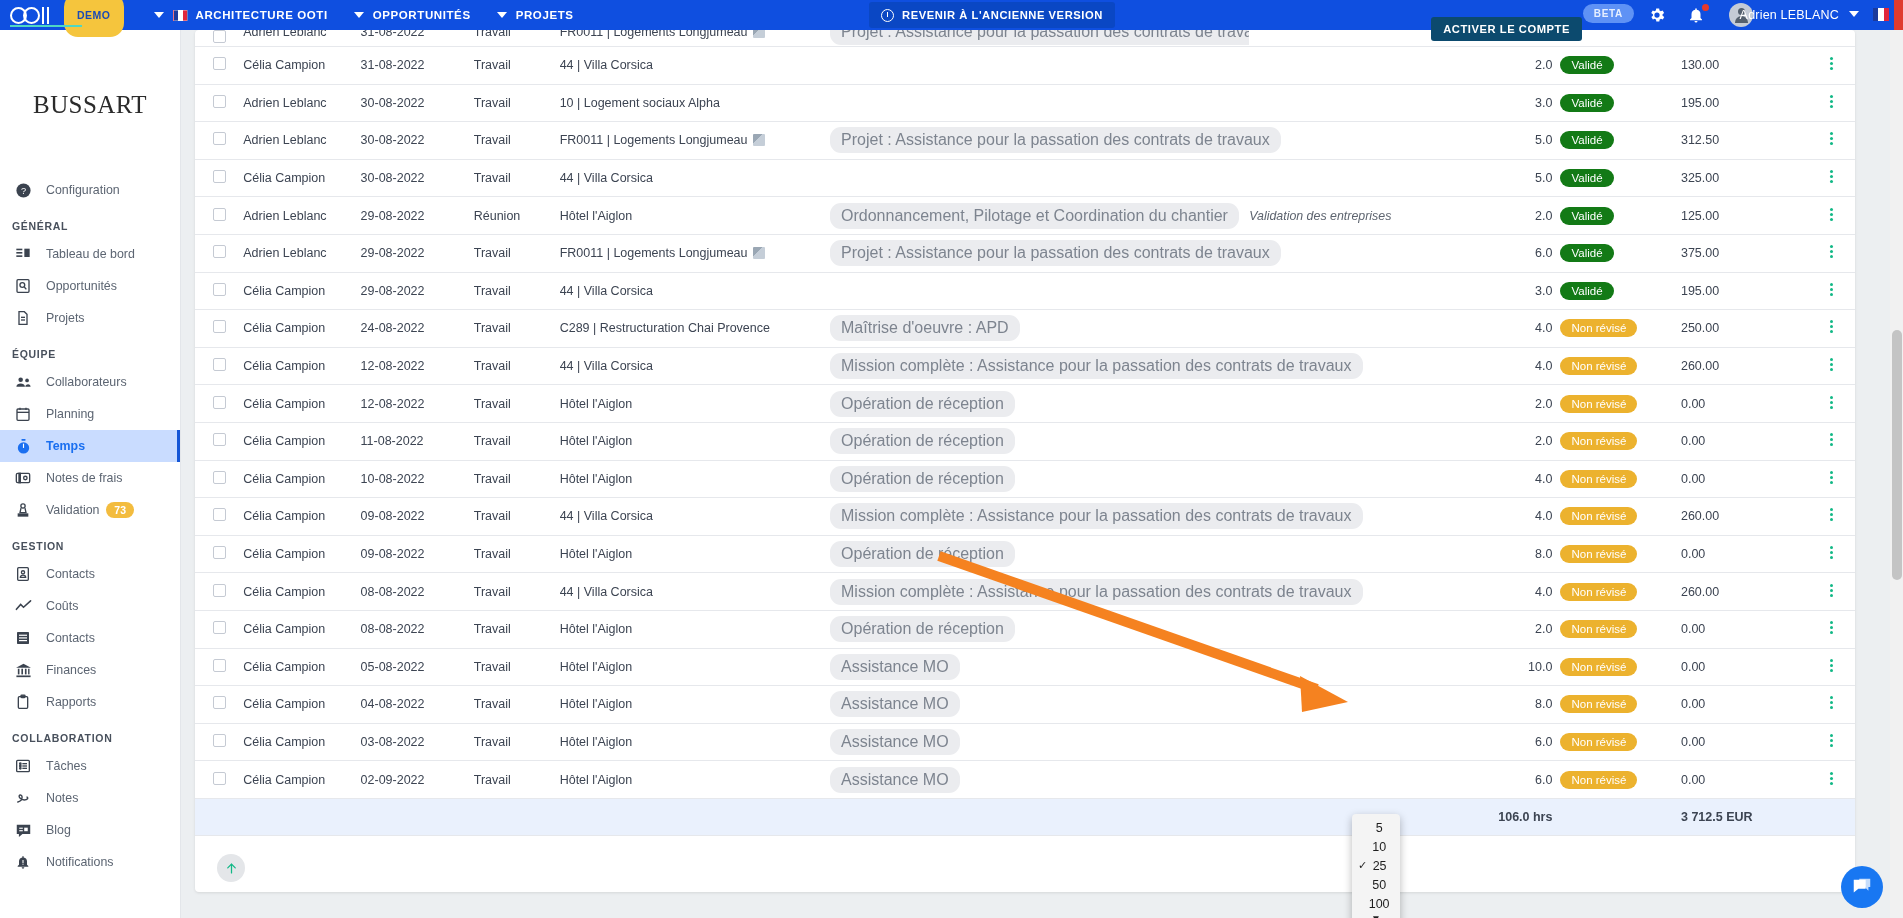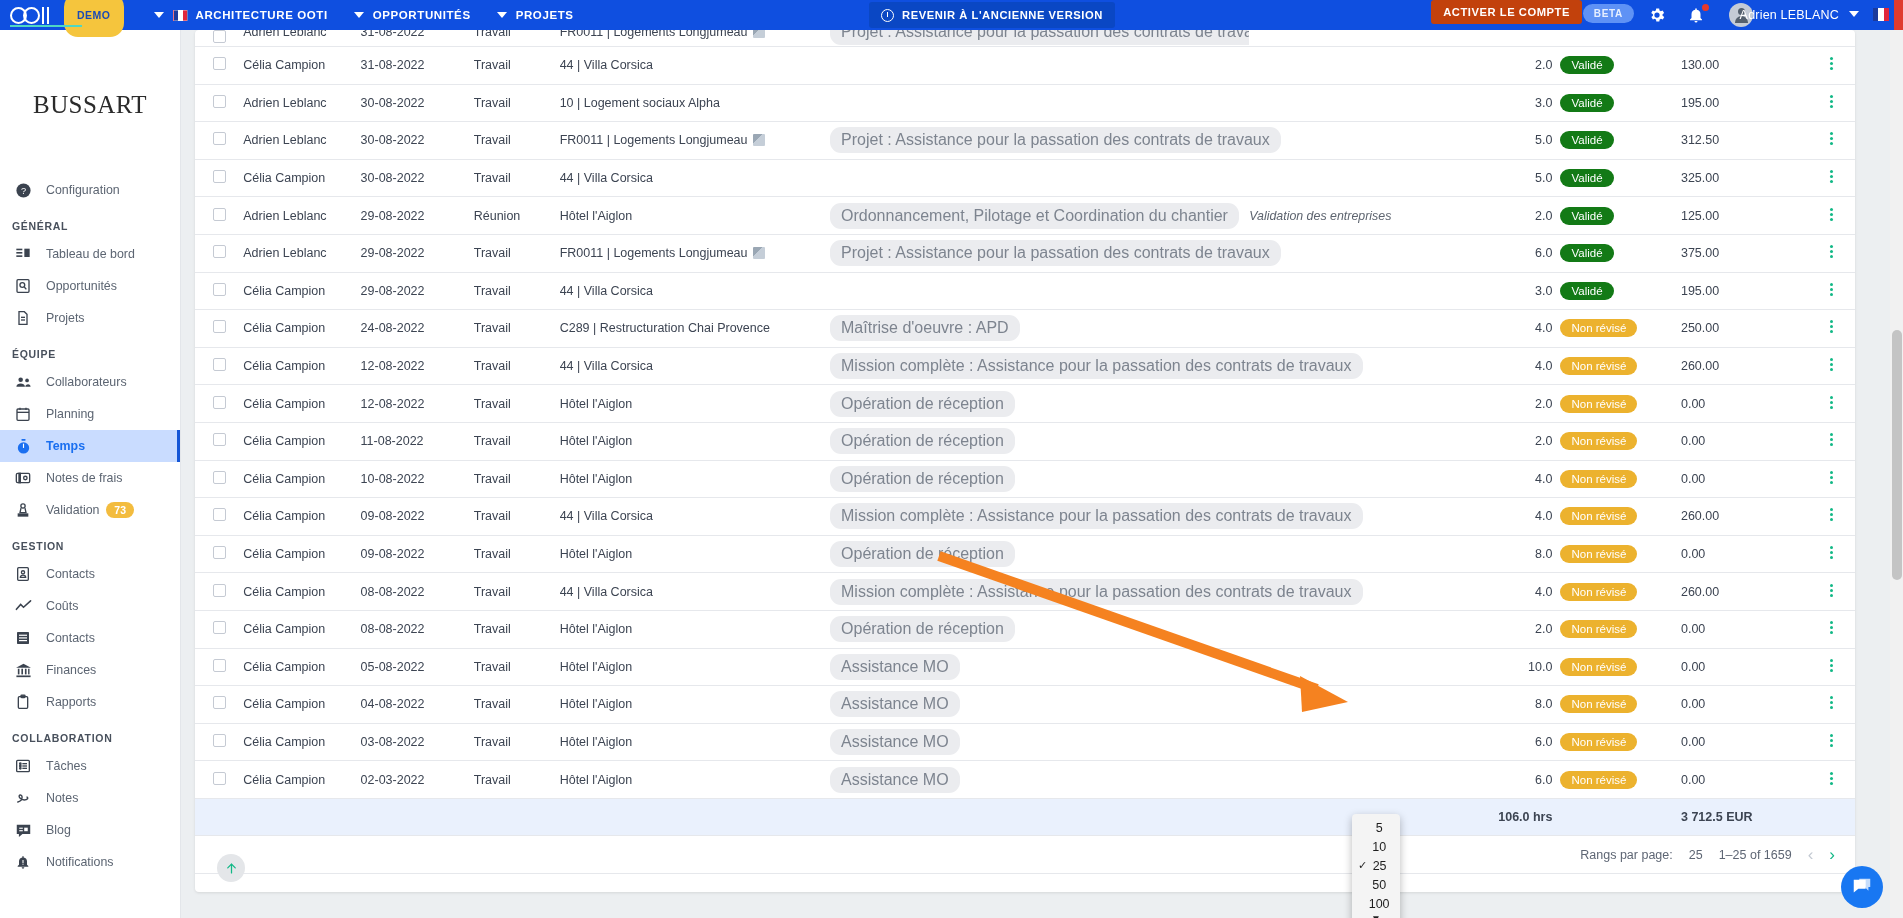--- a/index.html
+++ b/index.html
@@ -45,21 +45,21 @@
   .legacy-btn {
     position:absolute; left: 869px; top: 2px; height:26px;
     background:#0a47c4; border-radius:3px; display:flex; align-items:center;
     padding: 0 12px; font-weight:600; letter-spacing:.55px; font-size:11.2px;
   }
   .legacy-btn .clock {
     width:13px;height:13px;border:1.6px solid #fff;border-radius:50%;margin-right:8px;position:relative;
   }
   .legacy-btn .clock::after{content:"";position:absolute;left:5px;top:2.5px;width:1.4px;height:4.5px;background:#fff;}
   .activate-btn {
-    position:absolute; right: 321px; top:0; height:24px; background:#c2410c;
+    position:absolute; right: 321px; top:17px; height:24px; background:#0c4a6e;
     border-radius:3px; display:flex;align-items:center;padding:8px 12px;
     font-size:11.2px; font-weight:600; letter-spacing:.55px;
   }
   .beta-pill {
     position:absolute; right: 269px; top:4px;
     background:#5f92f5; color:#e6efff; font-size:10px; font-weight:bold;
     letter-spacing:.7px; border-radius:12px; padding:4px 11px;
   }
   .ic-btn { position:absolute; top:6px; width:18px;height:18px; }
   .gear { right: 237px; }
@@ -722,21 +722,21 @@
             <td class="c-tag"><span class="tagpill">Assistance MO</span></td>
             <td class="c-note"></td>
             <td class="c-hrs">6.0</td>
             <td class="c-stat"><span class="badge b-nonrev">Non révisé</span></td>
             <td class="c-amt">0.00</td>
             <td class="c-menu"><span class="kebab"><i></i><i></i><i></i></span></td>
           </tr>
           <tr>
             <td class="c-chk"><span class="chk"></span></td>
             <td class="c-user">Célia Campion</td>
-            <td class="c-date">02-03-2022</td>
+            <td class="c-date">02-09-2022</td>
             <td class="c-type">Travail</td>
             <td class="c-proj">Hôtel l'Aiglon</td>
             <td class="c-tag"><span class="tagpill">Assistance MO</span></td>
             <td class="c-note"></td>
             <td class="c-hrs">6.0</td>
             <td class="c-stat"><span class="badge b-nonrev">Non révisé</span></td>
             <td class="c-amt">0.00</td>
             <td class="c-menu"><span class="kebab"><i></i><i></i><i></i></span></td>
           </tr>
           <tr class="totalrow">
@@ -744,33 +744,20 @@
             <td class="c-user"></td>
             <td class="c-date"></td>
             <td class="c-type"></td>
             <td class="c-proj"></td>
             <td class="c-tag"></td>
             <td class="c-note"></td>
             <td class="c-hrs">106.0 hrs</td>
             <td class="c-stat"></td>
             <td class="c-amt">3 712.5 EUR</td>
             <td class="c-menu"></td>
-          </tr>
-          <tr class="pagerow">
-            <td colspan="11">
-              <div class="pager">
-                <span class="rpp">Rangs par page:</span>
-                <span class="sel">
-                  <span>25</span>
-                </span>
-                <span>1–25 of 1659</span>
-                <span class="arrowbtn dis">‹</span>
-                <span class="arrowbtn">›</span>
-              </div>
-            </td>
           </tr>
         </tbody>
     </table>
   </div>
   <div class="fab-top">
     <svg width="15" height="15" viewBox="0 0 24 24" fill="none" stroke="#12b886" stroke-width="2" stroke-linecap="round" stroke-linejoin="round">
         <line x1="12" y1="19" x2="12" y2="5"></line>
         <polyline points="6,11 12,5 18,11"></polyline>
       </svg>
   </div>

